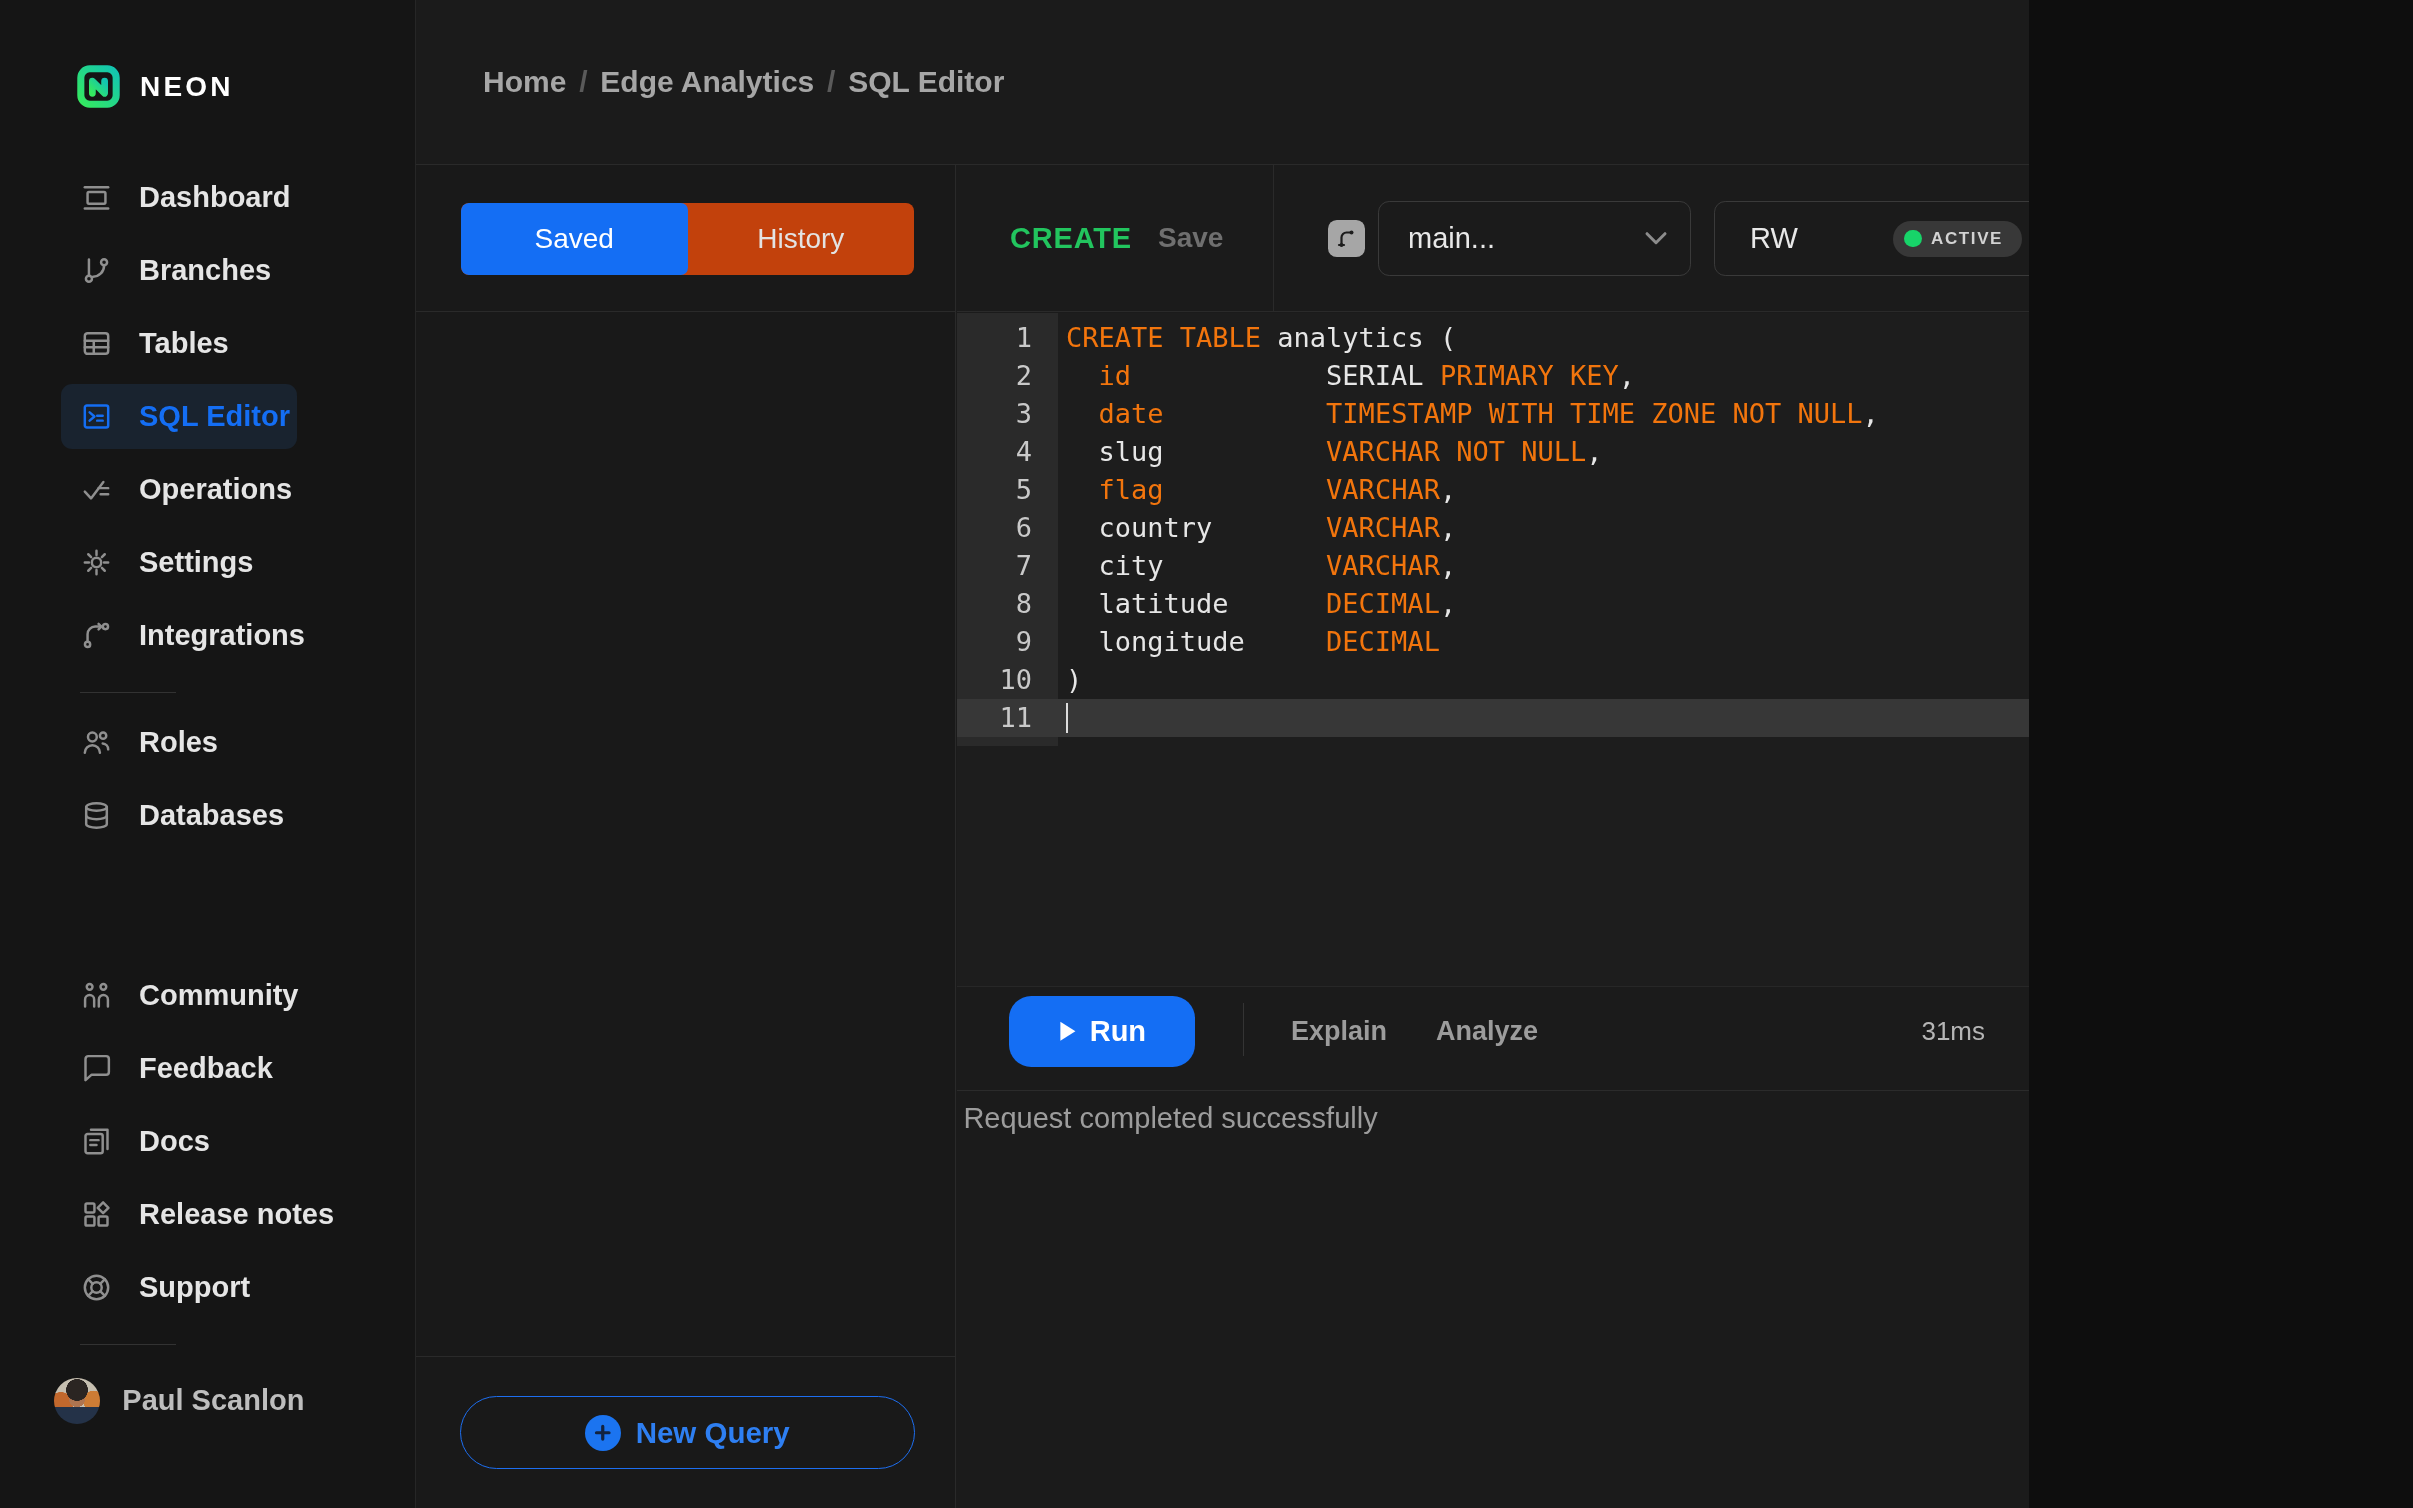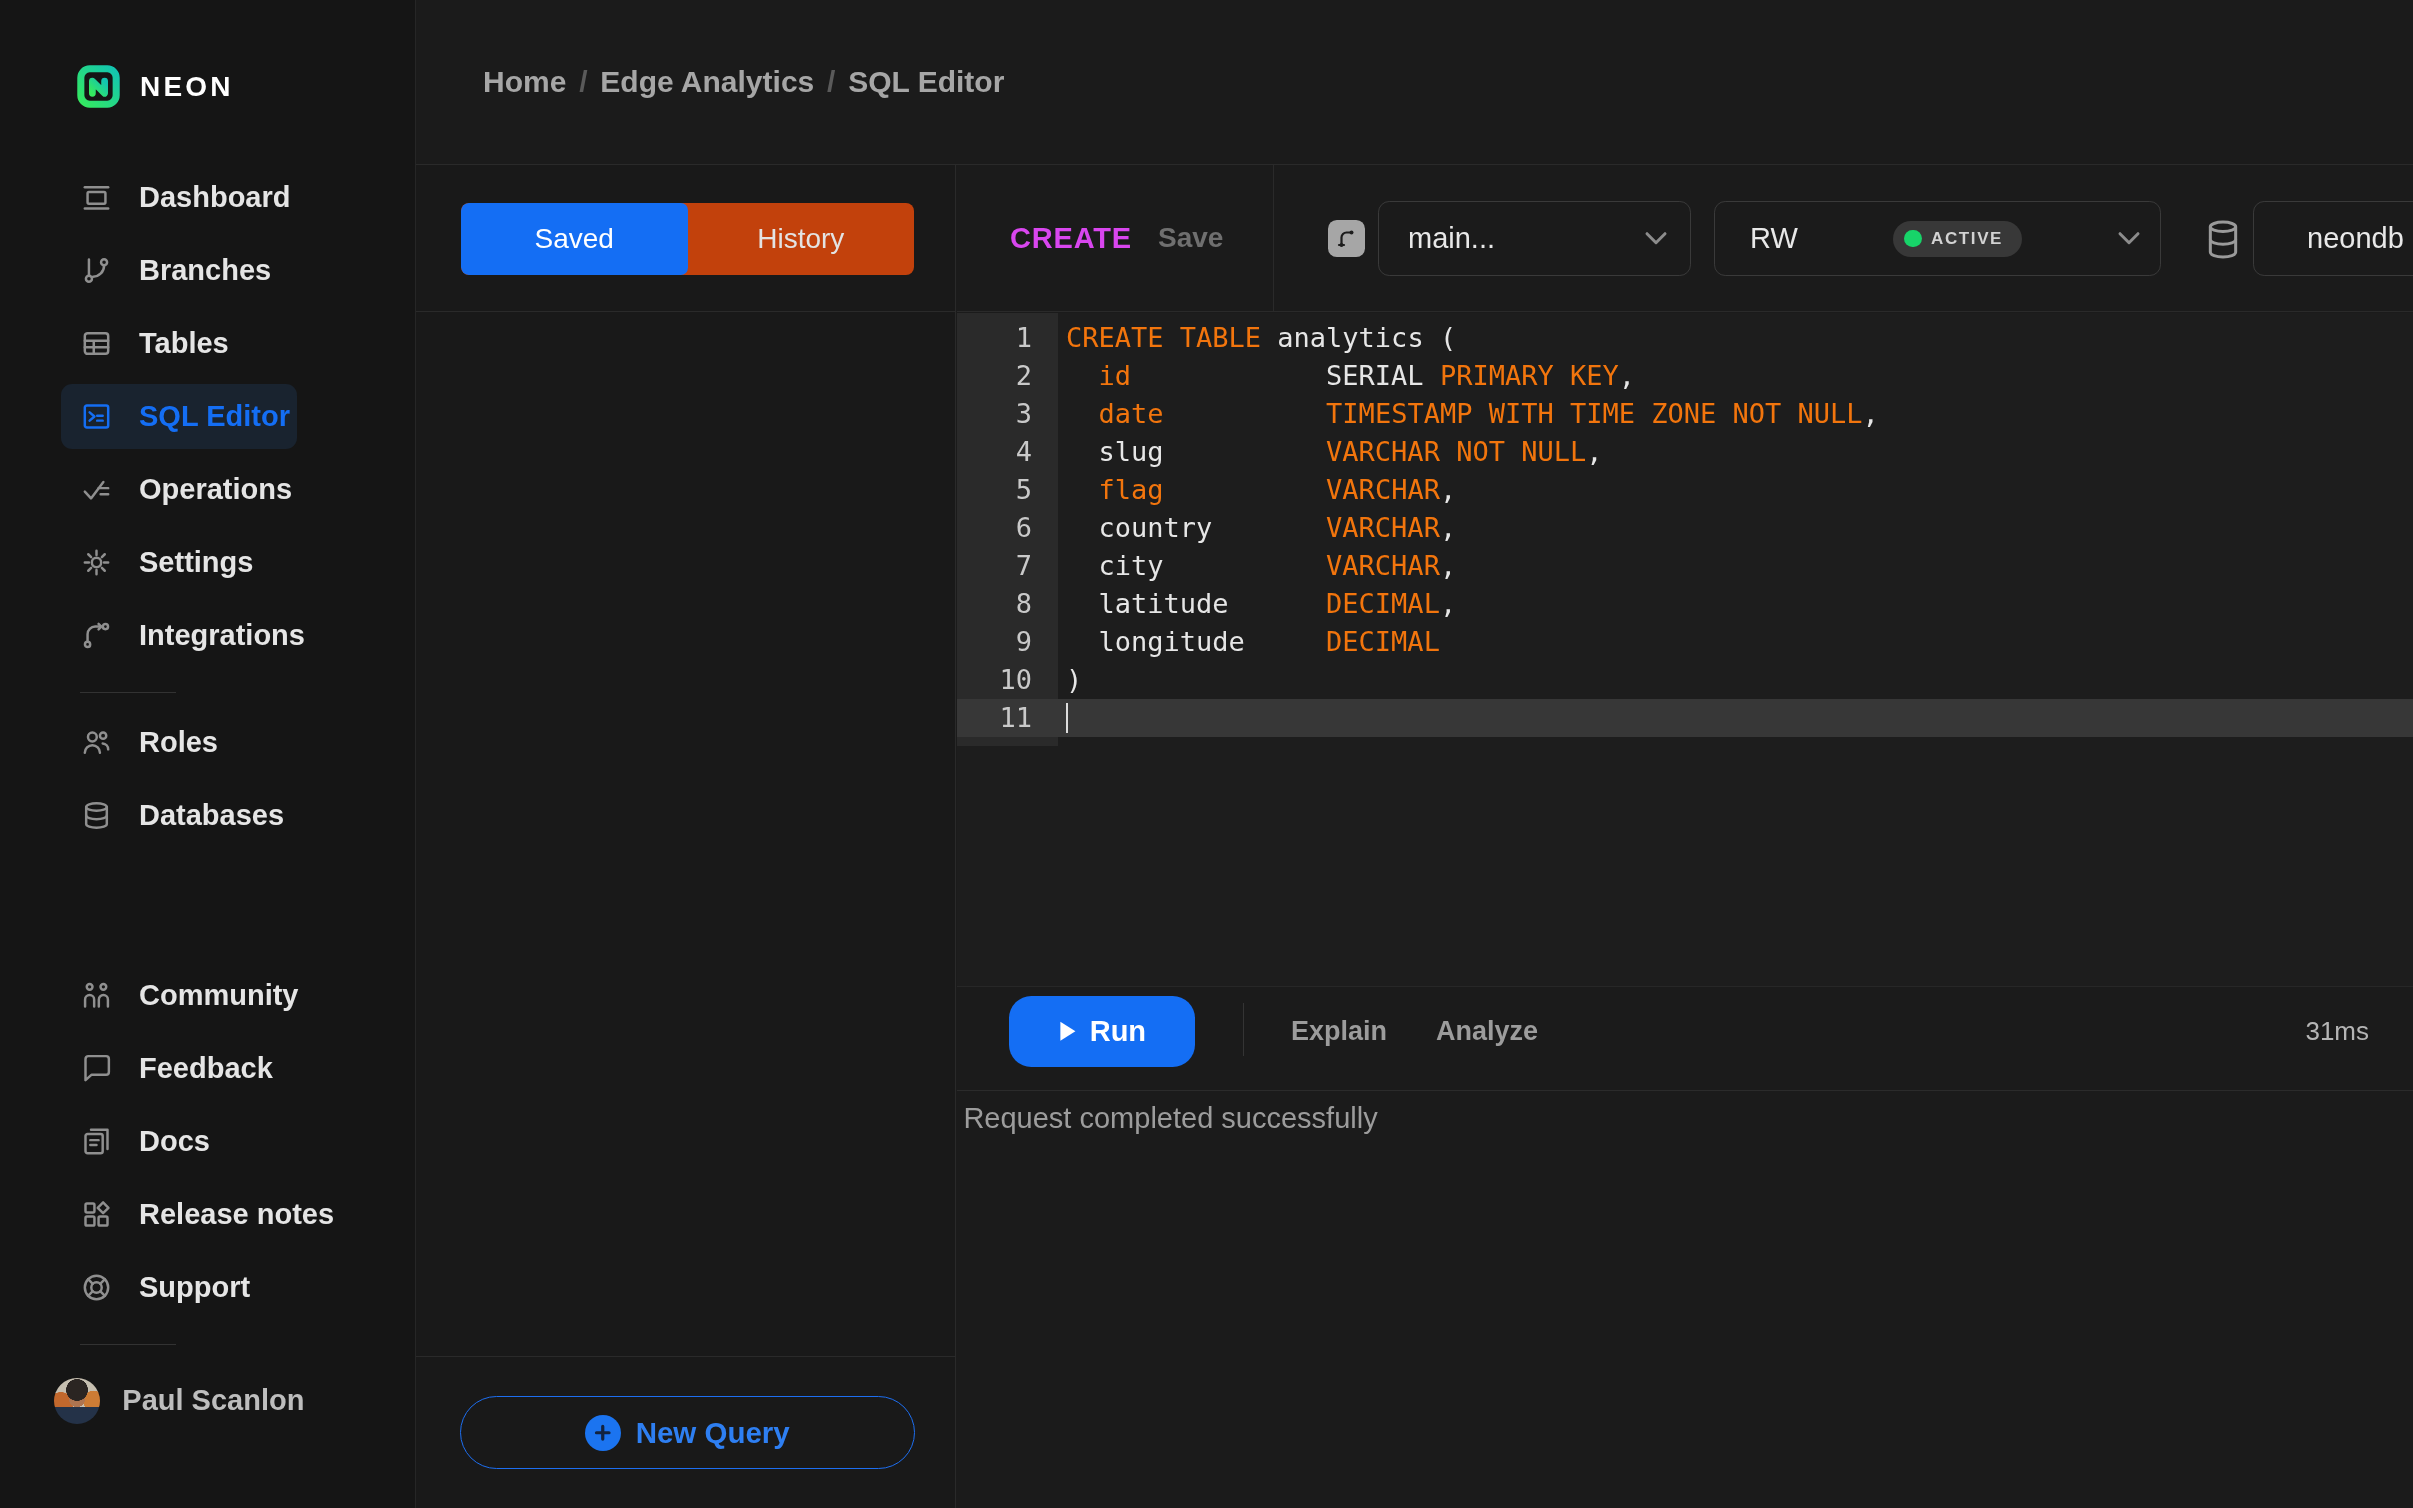--- a/index.html
+++ b/index.html
@@ -1,17 +1,17 @@
 <!DOCTYPE html>
 <html style="--accent-blue: #146ef4; --brand-green: #00e599; --keyword-orange: #f2750d; --status-green: #17d469;font-size:12.8px"><head>
 <meta charset="utf-8">
 <style>
   html,body{margin:0;padding:0;background:#0e0e0e;}
   *{box-sizing:border-box;}
-  .app{position:relative;width:2413px;height:1508px;background:#1b1b1b;overflow:hidden;
+  .app{position:relative;width:2029px;height:1508px;background:#1b1b1b;overflow:hidden;
        font-family:"Liberation Sans",sans-serif;transform-origin:0 0;}
 
   
   .sidebar{position:absolute;left:0;top:0;width:416px;height:1508px;background:#151515;border-right:0.8px solid #262626;}
   .logo-row{position:absolute;top:64px;left:76px;display:flex;align-items:center;gap:19px;}
   .logo-mark{width:45px;height:45px;display:block;}
   .brand-name{font-size:28px;font-weight:800;letter-spacing:3.2px;color:#ffffff;}
   .nav{position:absolute;top:161px;left:0;width:100%;}
   .nav-footer{position:absolute;top:959px;left:0;width:100%;}
   .nav-item{position:relative;height:73px;display:flex;align-items:center;padding-left:80px;gap:26px;cursor:pointer;}
@@ -48,21 +48,21 @@
   .panel-divider{position:absolute;left:0;right:0;top:1191px;height:0.8px;background:#2a2a2a;}
   .new-query-btn{position:absolute;left:44px;top:1231px;width:455px;height:73px;border:1.6px solid #1d6ef0;border-radius:37px;
     background:transparent;display:flex;align-items:center;justify-content:center;gap:14.4px;cursor:pointer;
     color:#2e7ff2;font-size:29.5px;font-weight:700;font-family:inherit;}
   .plus-circle{width:36px;height:36px;border-radius:50%;background:#1b74f0;display:flex;align-items:center;justify-content:center;flex:none;}
 
   
   .editor{position:absolute;left:957px;top:165px;right:0;bottom:0;background:#1b1b1b;overflow:hidden;}
   .editor-header{position:relative;height:147px;border-bottom:0.8px solid #2a2a2a;background:#1b1b1b;}
   .query-title{position:absolute;left:53px;top:0;height:100%;display:flex;align-items:center;
-    font-size:29px;font-weight:700;letter-spacing:0.8px;color:#d946ef;}
+    font-size:29px;font-weight:700;letter-spacing:0.8px;color:#22c55e;}
   .save-btn{position:absolute;left:201px;top:0;height:100%;display:flex;align-items:center;
     font-size:28px;font-weight:600;color:#6f6f6f;cursor:pointer;}
   .header-vdivider{position:absolute;left:316px;top:0;bottom:0;width:0.8px;background:#2a2a2a;}
   .branch-icon-btn{position:absolute;left:371px;top:55px;width:37px;height:37px;background:#a6a6a6;border-radius:8.8px;
     display:flex;align-items:center;justify-content:center;cursor:pointer;color:#1d1d1d;}
   .select-box{position:absolute;top:36px;height:75px;border:1.6px solid #3a3a3a;border-radius:11.2px;
     display:flex;align-items:center;cursor:pointer;background:#1b1b1b;}
   .select-main{left:421px;width:313px;padding:0 22.3px 0 29px;}
   .select-rw{left:757px;width:447px;padding:0 19px 0 35px;justify-content:space-between;}
   .select-value{font-size:29px;color:#e8e8e8;white-space:nowrap;}

